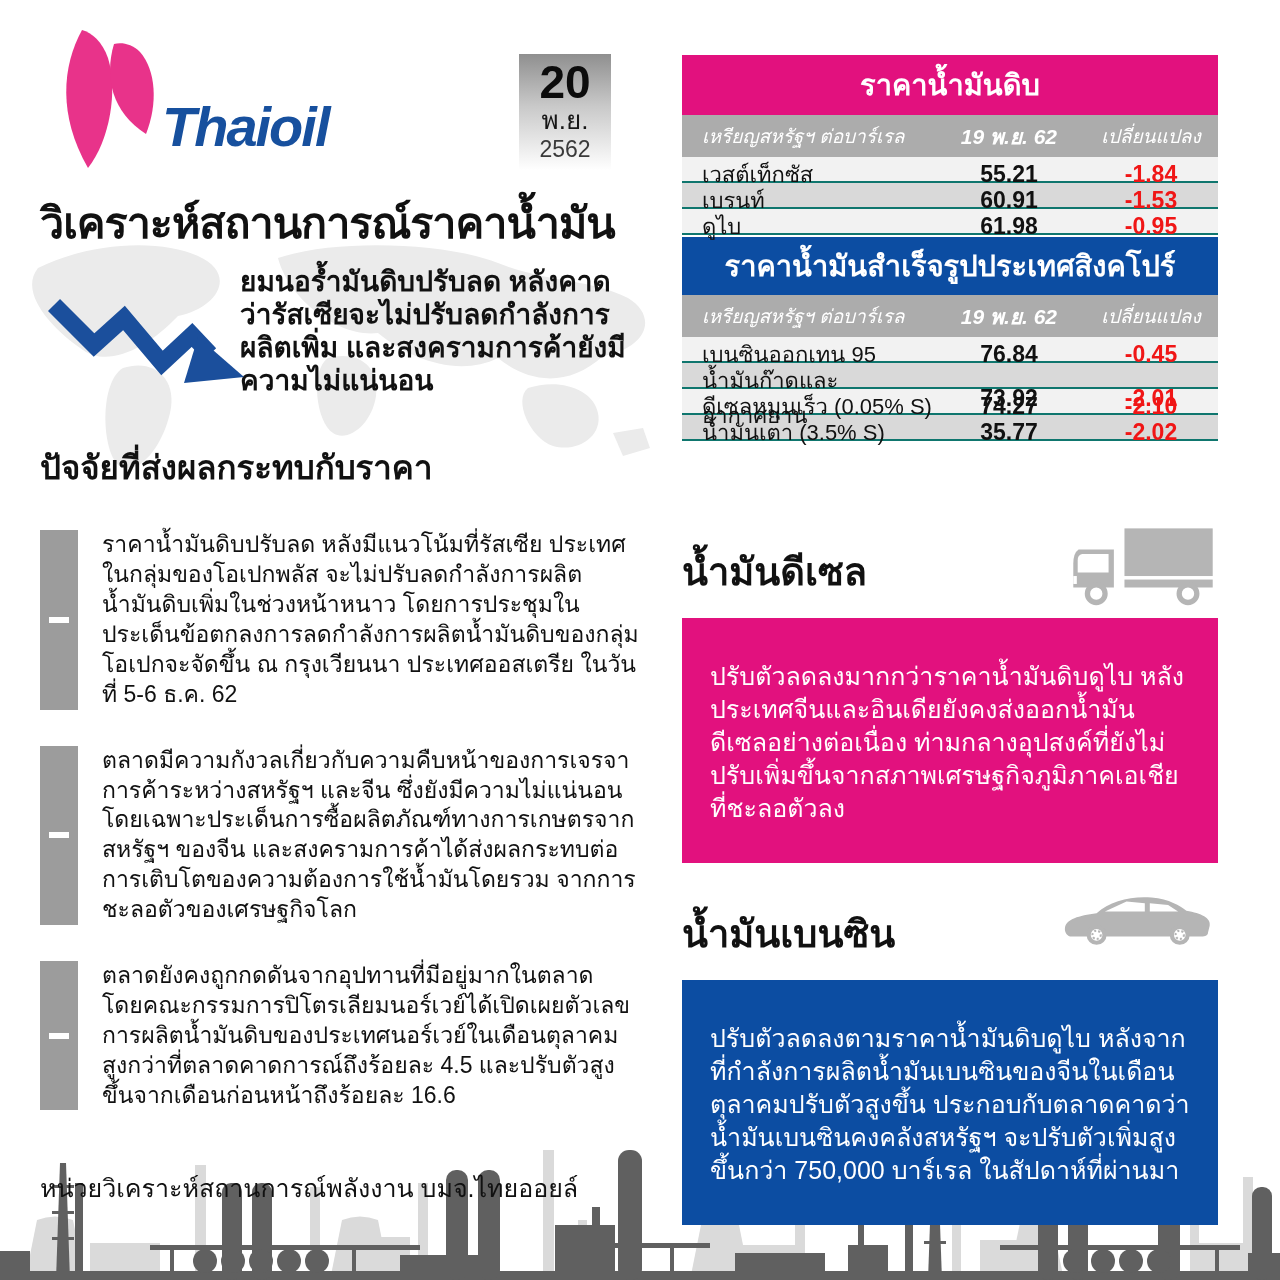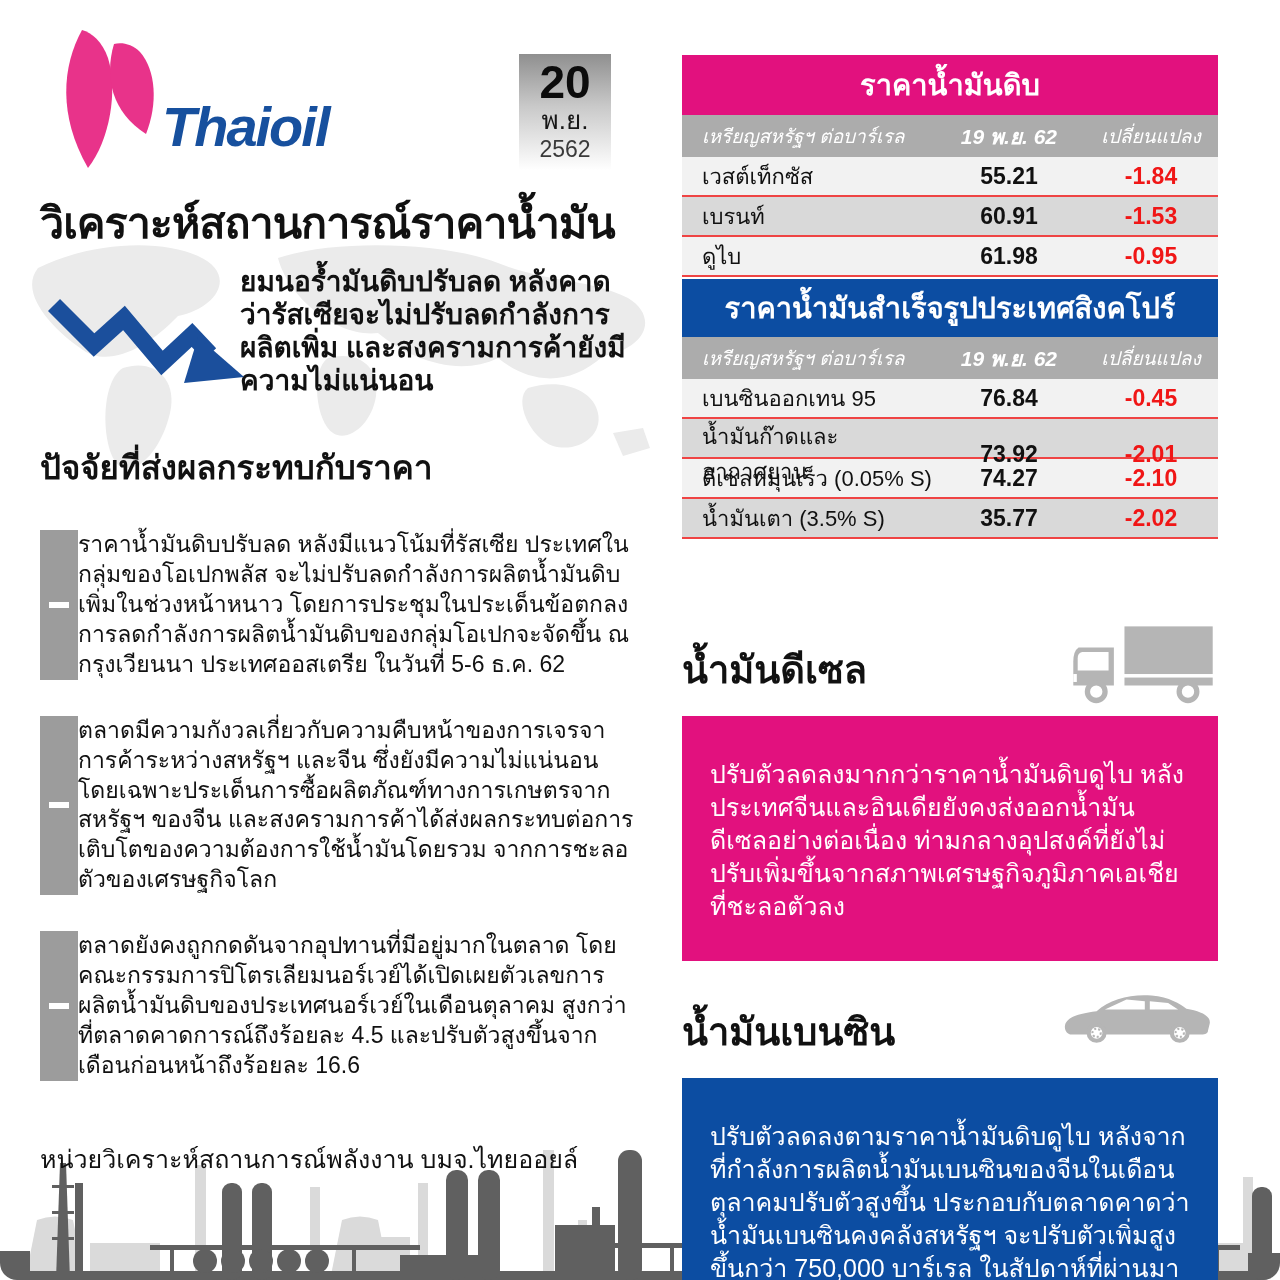--- a/index.html
+++ b/index.html
@@ -1,19 +1,19 @@
 <!DOCTYPE html>
 <html style="--brand-pink: #E2117E; --brand-blue: #0C4DA2; --logo-pink: #E8338A; --logo-blue: #17509E; --negative-red: #F01616; --table-subheader-gray: #ACACAC; --row-light: #F2F2F2; --row-dark: #D9D9D9; --icon-gray: #B5B5B5;"><head>
 <meta charset="utf-8">
 <style>
   html,body{margin:0;padding:0;background:#fff;}
   *{box-sizing:border-box;}
   #page{
     position:relative;width:1280px;height:1280px;overflow:hidden;background:#fff;
-    font-family:"Liberation Sans","DejaVu Sans",sans-serif;color:#111;border-radius:17px;
+    font-family:"Liberation Sans","DejaVu Sans",sans-serif;color:#111;
   }
   
   .left-col{position:absolute;left:40px;top:28px;width:600px;z-index:3;}
   .logo-row{position:relative;height:148px;}
   .swoosh{position:absolute;left:18px;top:0;width:102px;height:146px;}
   .logo-text{
     position:absolute;left:122px;top:66px;font-size:56px;font-weight:bold;font-style:italic;
     color:var(--logo-blue,#17509E);letter-spacing:-2px;
   }
   .date-badge{
@@ -22,21 +22,21 @@
     padding-top:4px;
   }
   .date-day{font-size:46px;font-weight:bold;line-height:1.05;color:#0c0c0c;}
   .date-month{font-size:26px;line-height:1.15;color:#161616;}
   .date-year{font-size:23px;line-height:1.2;color:#3a3a3a;}
   .page-title{margin-top:24px;font-size:43px;font-weight:bold;letter-spacing:-1px;line-height:1.1;}
   .hero{position:relative;margin-top:18px;min-height:168px;}
   .down-arrow{position:absolute;left:8px;top:26px;width:196px;height:92px;}
   .hero-text{margin-left:200px;width:400px;font-size:28px;font-weight:600;line-height:1.18;}
   .factors-heading{margin-top:8px;font-size:33px;font-weight:bold;}
-  .bullet{display:flex;margin-top:36px;}
+  .bullet{display:flex;gap:24px;margin-top:36px;}
   .bullet:first-of-type{margin-top:30px;}
   .bullet-bar{
     width:38px;flex:0 0 38px;background:#9C9C9C;align-self:stretch;
     display:flex;align-items:center;justify-content:center;
   }
   .bullet-dash{width:20px;height:6px;background:#fff;}
   .bullet-text{flex:1;font-size:23px;line-height:1.3;font-weight:500;}
   .analyst-footer{margin-top:58px;font-size:25px;font-weight:500;}
   
   .map-bg{position:absolute;left:28px;top:238px;width:630px;height:250px;z-index:1;}
@@ -49,22 +49,22 @@
   .tbl-header.pink{background:var(--brand-pink,#E2117E);}
   .tbl-header.blue{background:var(--brand-blue,#0C4DA2);height:58px;}
   .tbl-subheader{
     display:grid;grid-template-columns:47% 28% 25%;align-items:center;height:42px;
     background:var(--table-subheader-gray,#ACACAC);color:#fff;font-style:italic;font-size:19px;
   }
   .tbl-subheader .c-name{padding-left:20px;}
   .tbl-subheader .c-date{text-align:center;font-weight:bold;font-size:21px;}
   .tbl-subheader .c-chg{text-align:center;}
   .tbl-row{
-    display:grid;grid-template-columns:47% 28% 25%;align-items:center;height:40px;
-    border-bottom:2px solid #ef4444;
+    display:grid;grid-template-columns:47% 28% 25%;align-items:center;height:26px;
+    border-bottom:2px solid #0f766e;
   }
   .tbl-row:nth-child(odd){background:var(--row-light,#F2F2F2);}
   .tbl-row:nth-child(even){background:var(--row-dark,#D9D9D9);}
   .tbl-row .c-name{padding-left:20px;font-size:22px;font-weight:500;}
   .tbl-row .c-price{text-align:center;font-size:23px;font-weight:600;}
   .tbl-row .c-chg{text-align:center;font-size:23px;font-weight:600;color:var(--negative-red,#F01616);}
   .table2{margin-top:2px;}
   .product-section{position:relative;margin-top:86px;}
   .product-section.gasoline{margin-top:26px;}
   .section-heading{font-size:38px;font-weight:bold;padding-top:14px;}

